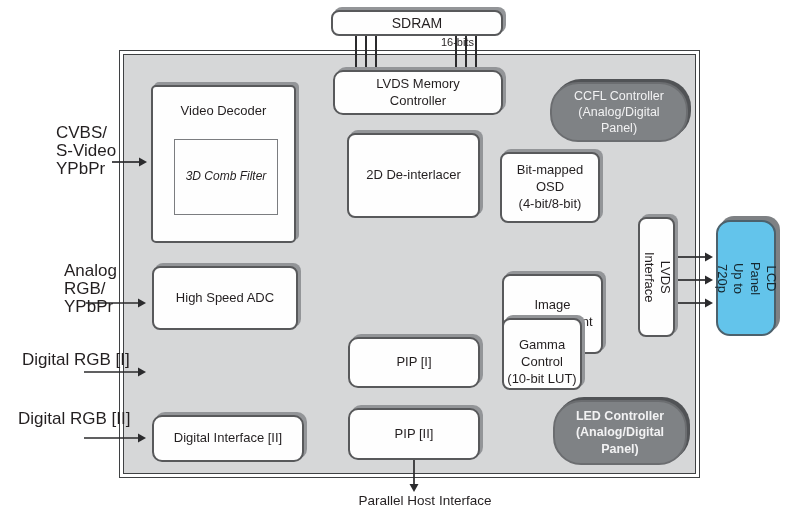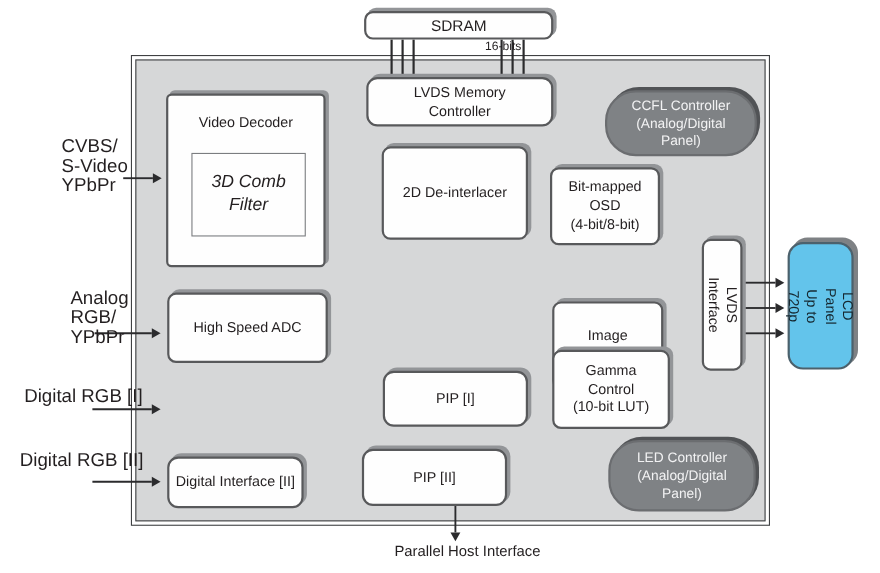--- a/index.html
+++ b/index.html
@@ -20,21 +20,21 @@
     box-shadow:3px -3px 0 0 #515356; font-size:12.5px; border-radius:28px; }
   .box.blue { background:#63c4eb; border-color:#4c616c; color:#15272f;
     box-shadow:4px -4px 0 0 #7e8184; border-radius:14px; }
   .box.r8 { border-radius:8px; } .box.r10 { border-radius:10px; } .box.r18 { border-radius:5px; }
 
   .rot { transform:rotate(90deg); white-space:pre-line; text-align:center; line-height:1.25; }
 
   .vd-title { position:absolute; top:16px; left:0; width:100%; text-align:center; }
   .comb { position:absolute; left:21px; top:52px; width:104px; height:76px;
     border:1.5px solid #7b7d80; display:flex; align-items:center; justify-content:center;
-    font-style:italic; font-size:16px; background:#fefefe; }
+    font-style:italic; font-size:12px; background:#fefefe; }
 
   .side-label { position:absolute; font-size:17px; line-height:18px; white-space:pre-line; z-index:3; }
   .bus-label { position:absolute; left:378px; top:36px; width:96px; text-align:right; font-size:11px; z-index:3; }
   .bottom-label { position:absolute; left:340px; top:493px; width:170px; text-align:center; font-size:13.5px; z-index:3; }
   .sdram-font { font-size:14px; }
 </style>
 </head>
 <body>
 
 <div class="stage">
@@ -132,35 +132,35 @@
   <div class="box blue" style="left:716px;top:220px;width:60px;height:116px;">
     <span class="rot">LCD Panel
 Up to 720p</span>
   </div>
 
 
   <div class="box r10" style="left:348px;top:337px;width:132px;height:51px;">
     <span class="lbl">PIP [I]</span>
   </div>
 
-  <div class="box" style="left:502px;top:318px;width:107px;height:72px;">
+  <div class="box" style="left:502px;top:318px;width:80px;height:72px;align-items:flex-end;">
     <span class="lbl">Gamma
 Control
 (10-bit LUT)</span>
   </div>
 
-  <div class="box r10" style="left:152px;top:415px;width:124px;height:47px;">
+  <div class="box r10" style="left:152px;top:415px;width:152px;height:47px;">
     <span class="lbl">Digital Interface [II]</span>
   </div>
 
-  <div class="box r10" style="left:329px;top:408px;width:132px;height:52px;">
+  <div class="box r10" style="left:348px;top:408px;width:132px;height:52px;">
     <span class="lbl">PIP [II]</span>
   </div>
 
-  <div class="box dark" style="left:553px;top:400px;width:134px;height:65px;">
+  <div class="box dark" style="left:553px;top:400px;width:134px;height:65px;font-weight:bold;">
     <span class="lbl">LED Controller
 (Analog/Digital
 Panel)</span>
   </div>
 
   <div class="side-label" style="left:56px;top:124px;">CVBS/
 S-Video
 YPbPr</div>
   <div class="side-label" style="left:64px;top:262px;">Analog
 RGB/

